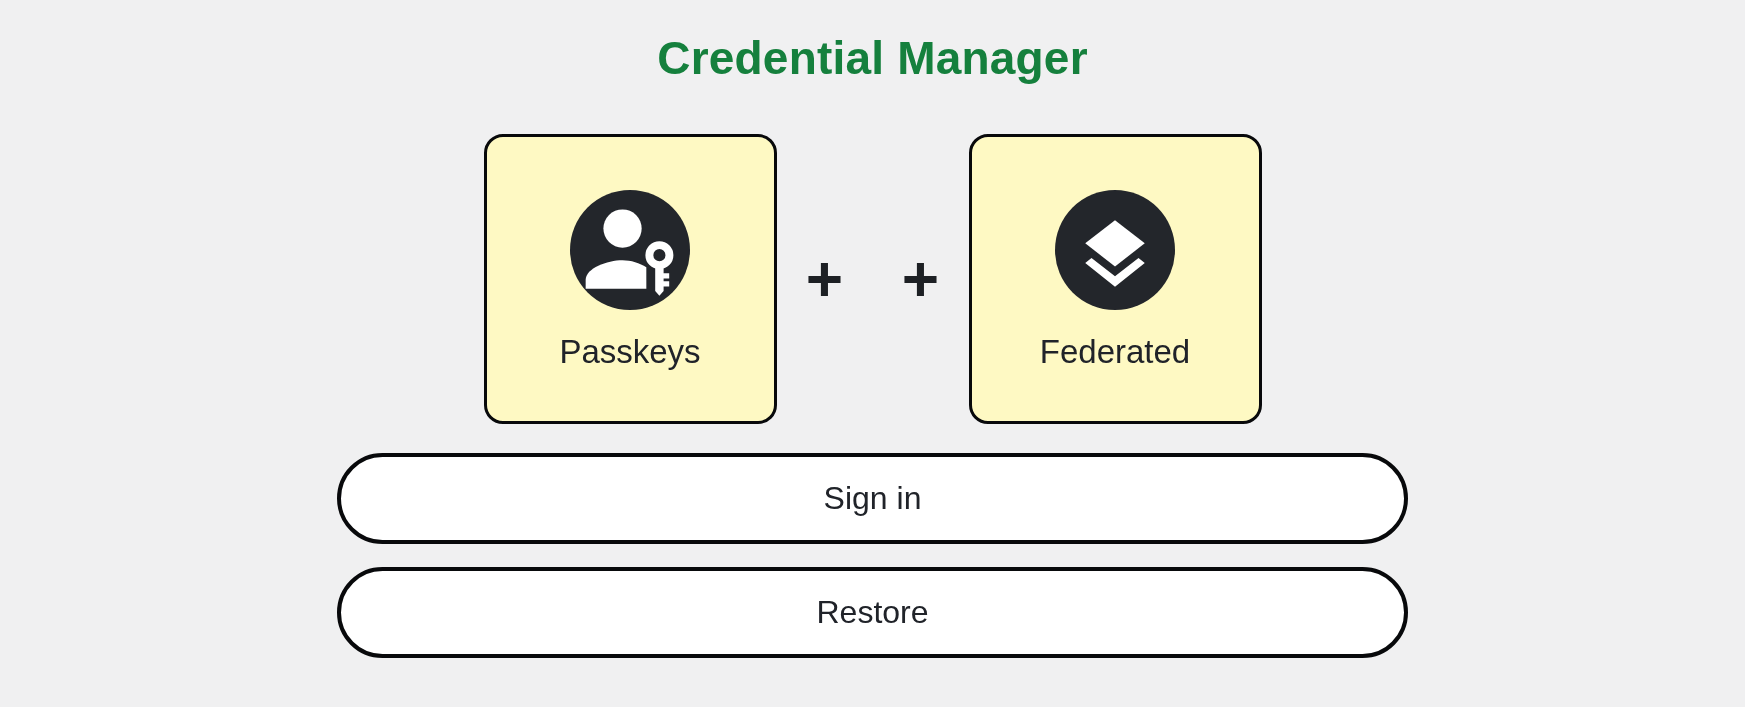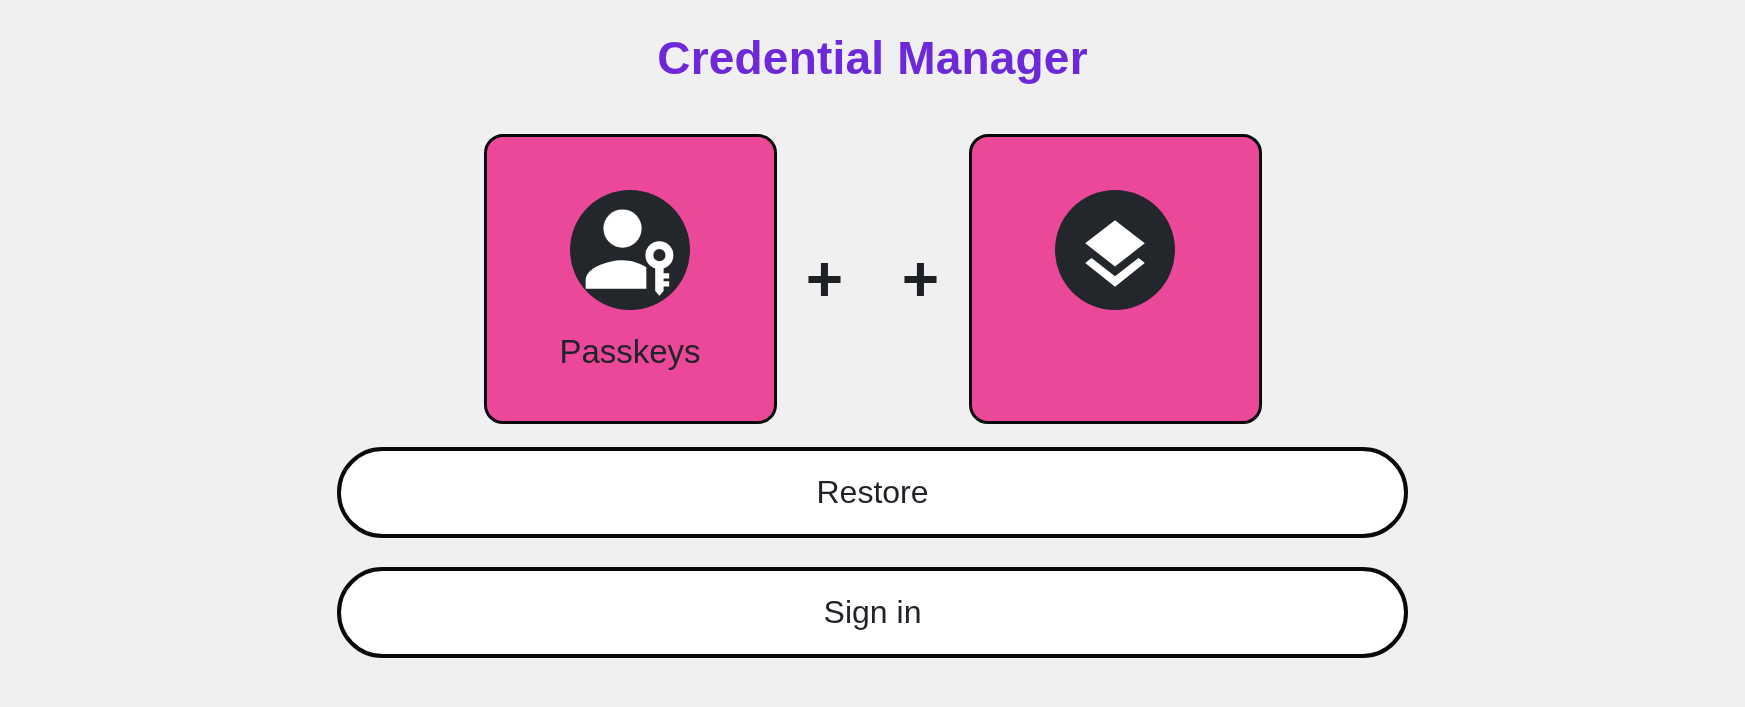--- a/index.html
+++ b/index.html
@@ -15,34 +15,34 @@
     background: #f0f0f1;
     overflow: hidden;
   }
   .page-title {
     margin: 0;
     padding-top: 31px;
     text-align: center;
     font-size: 46px;
     line-height: 54px;
     font-weight: 700;
-    color: #6d28d9;
+    color: #15803d;
     letter-spacing: 0.2px;
   }
   .cards-row {
     width: 1071px;
     margin: 49px auto 0 auto;
     display: flex;
     align-items: stretch;
     justify-content: center;
   }
   .cred-card {
     width: 293px;
     height: 290px;
-    background: #ec4899;
+    background: #fef9c3;
     border: 3px solid #08090b;
     border-radius: 19px;
     display: flex;
     flex-direction: column;
     align-items: center;
     cursor: pointer;
   }
   .icon-badge {
     width: 120px;
     height: 120px;
@@ -129,22 +129,23 @@
 
     <div class="cred-card">
       <div class="icon-badge">
         <span>
           <svg width="94" height="94" viewBox="0 0 24 24" fill="#ffffff" xmlns="http://www.w3.org/2000/svg">
             <path d="M12 16.2 4.4 10.3 12 4.4l7.6 5.9z"></path>
             <path d="M12 18.7 6 14.05l-1.6 1.25L12 21.4l7.6-6.1-1.6-1.25z"></path>
           </svg>
         </span>
       </div>
+      <div class="card-label">Federated</div>
     </div>
 
   </div>
 
   <div class="buttons-col">
+    <button class="pill-button sign-in">Sign in</button>
     <button class="pill-button restore">Restore</button>
-    <button class="pill-button sign-in">Sign in</button>
   </div>
 
 </div>
 
 </body></html>

